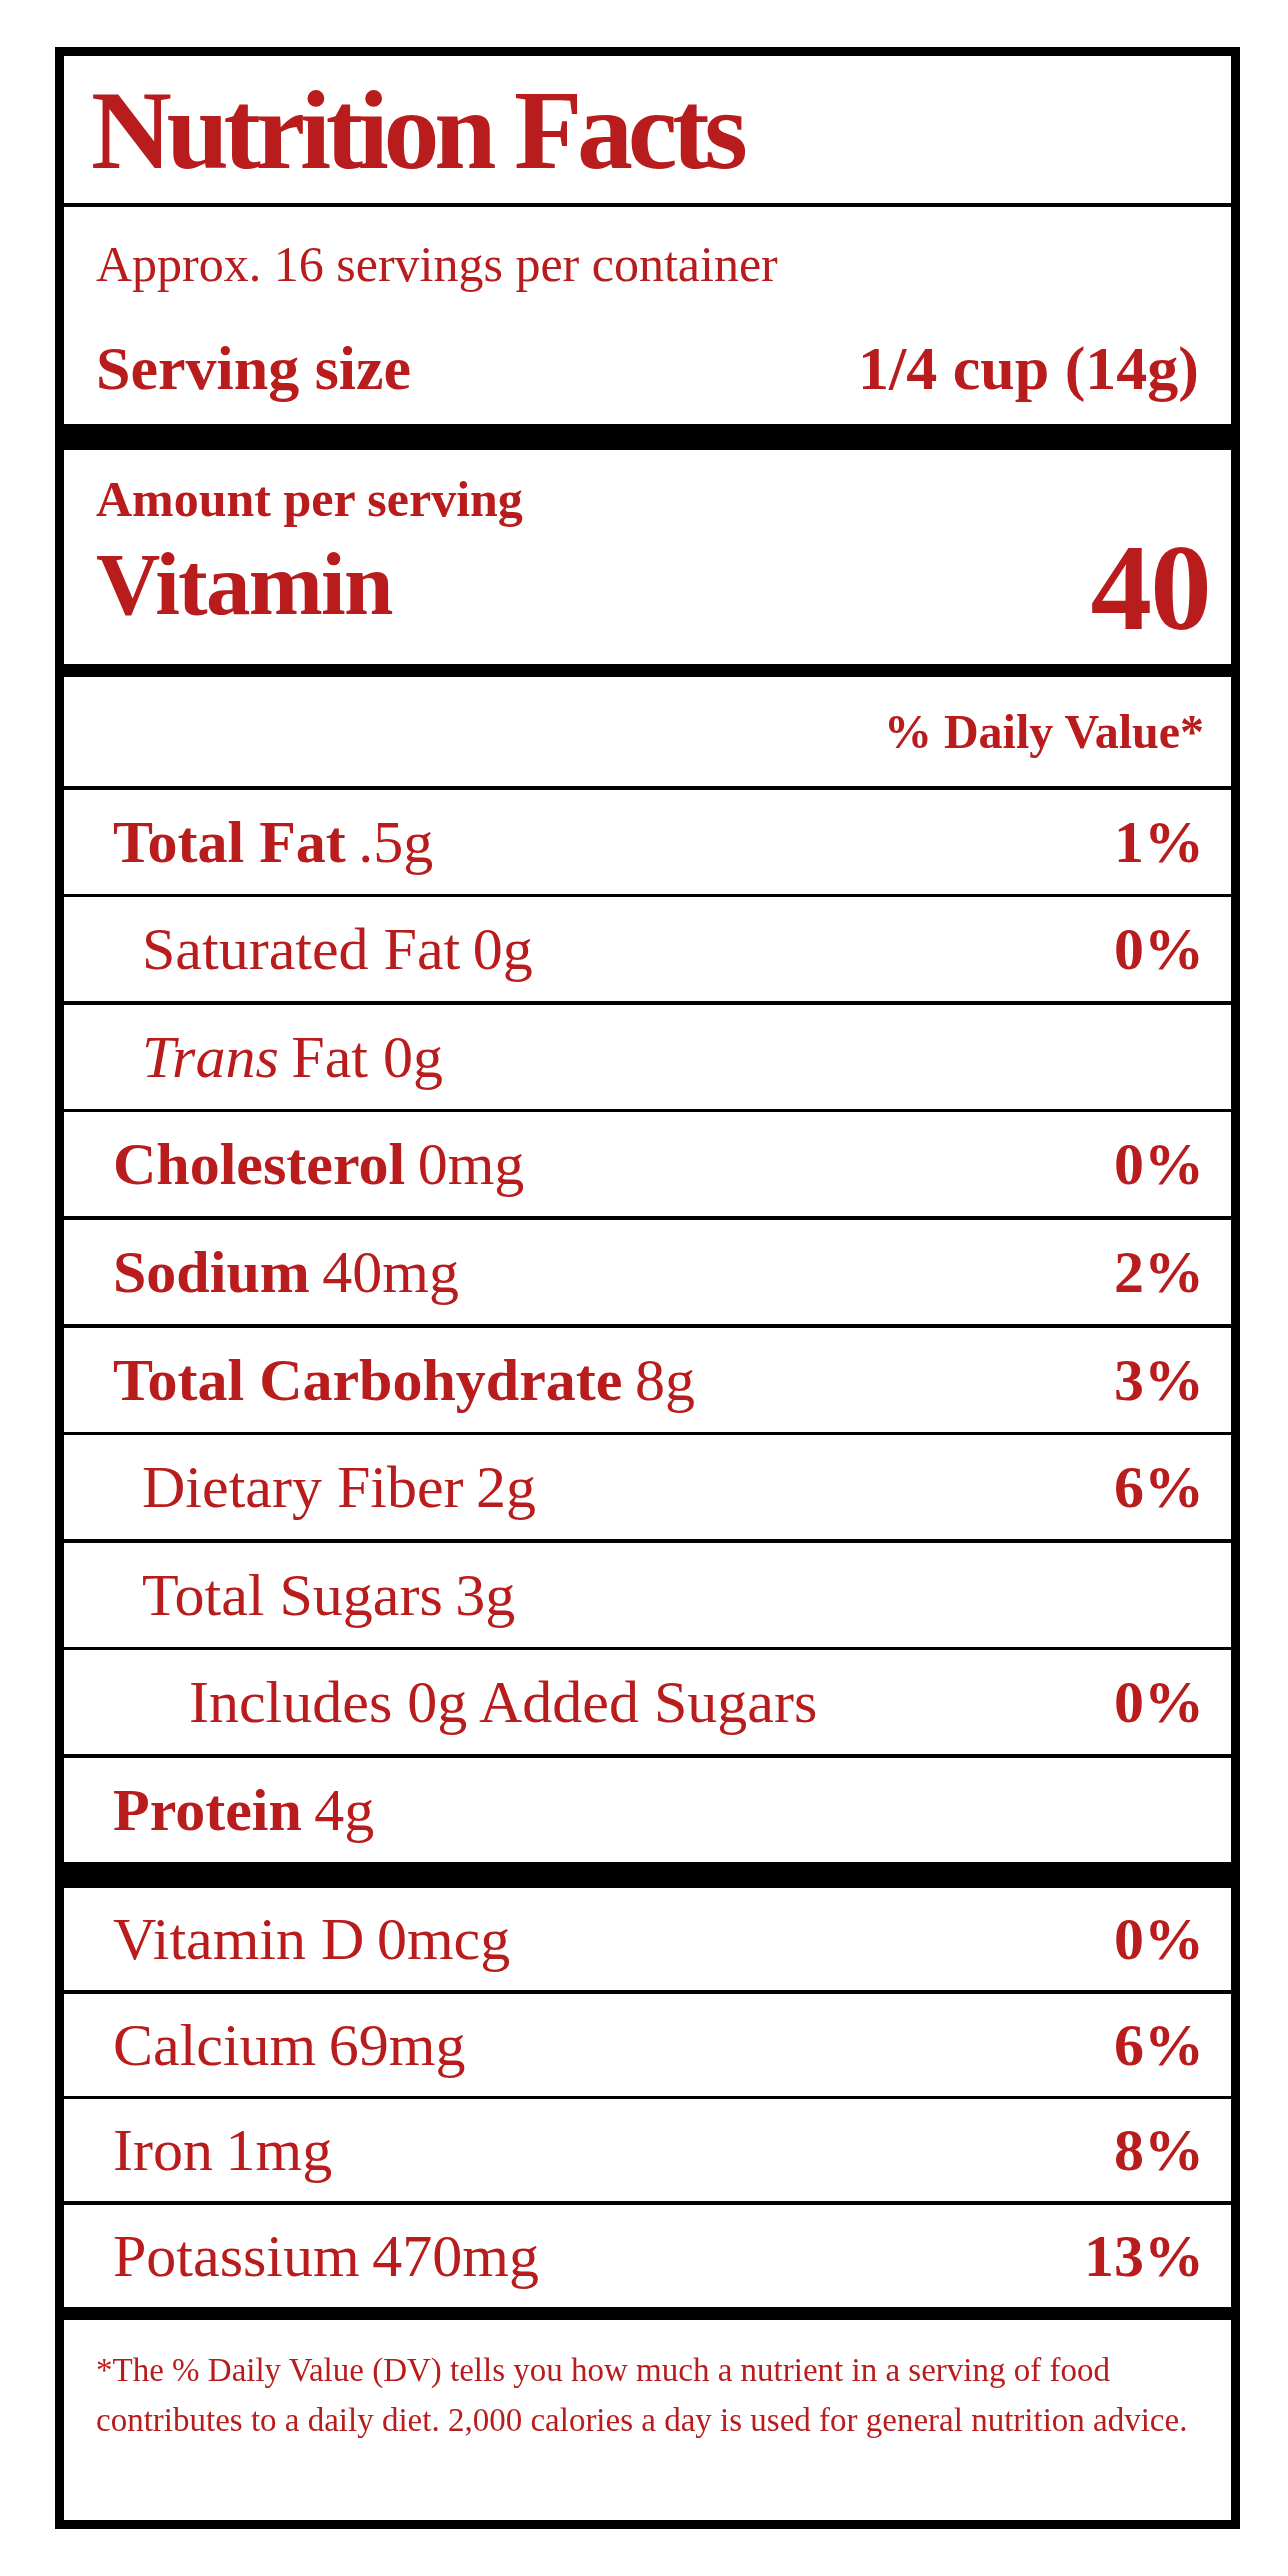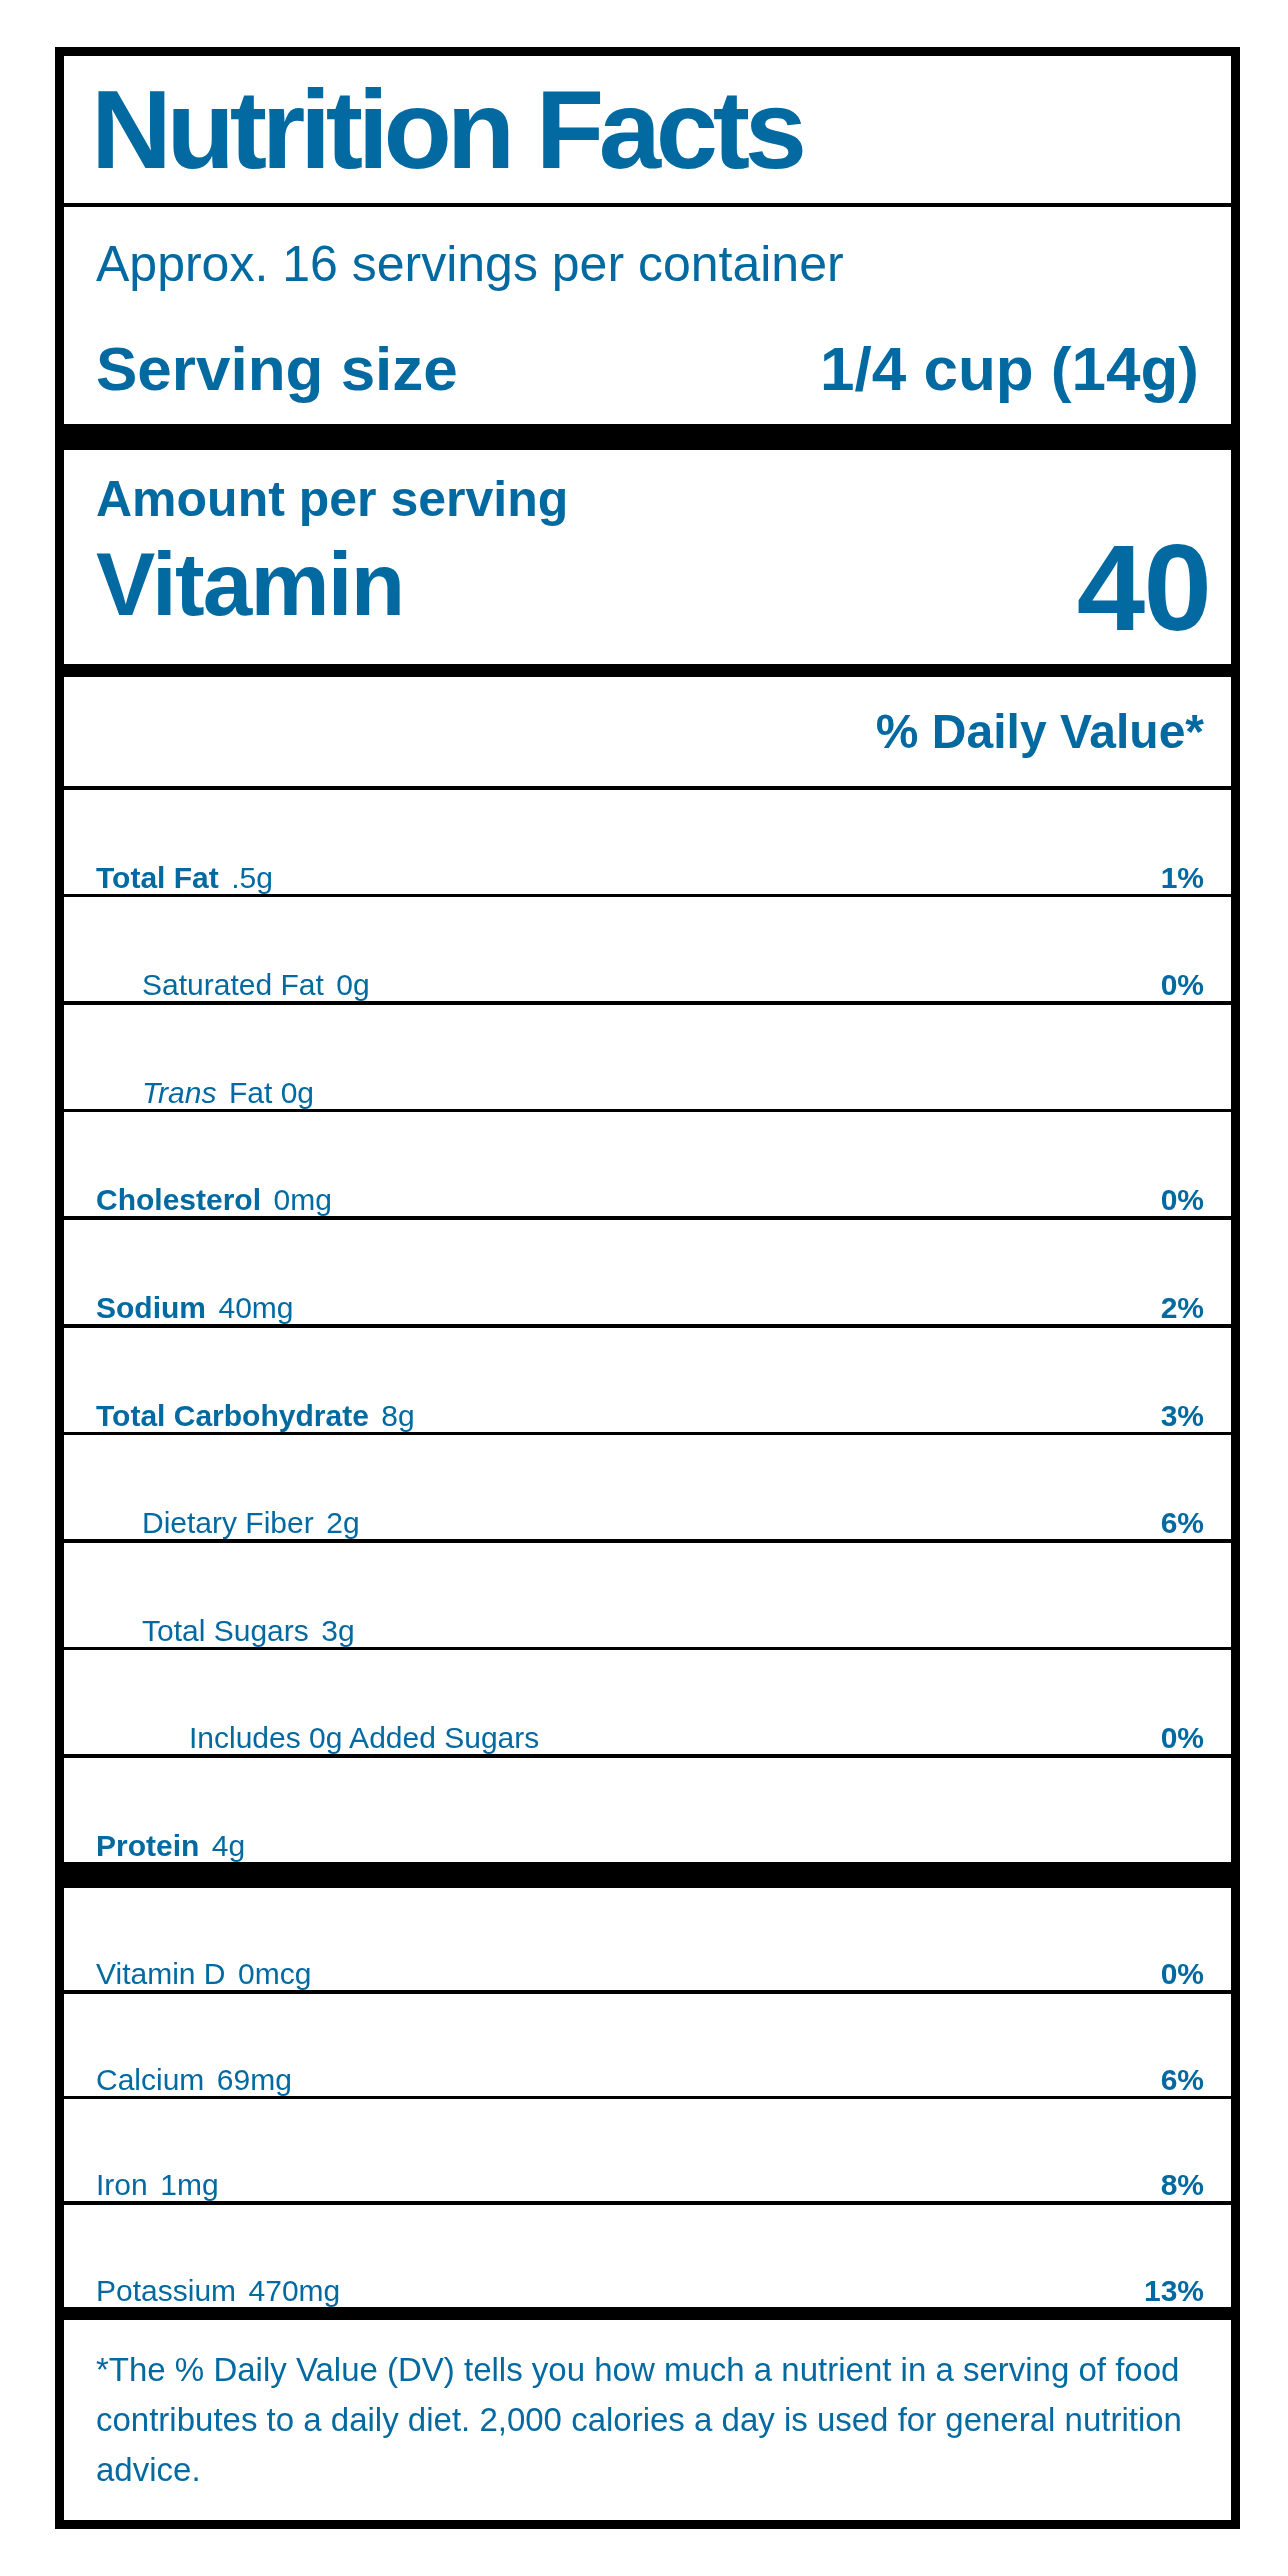--- a/index.html
+++ b/index.html
@@ -1,22 +1,22 @@
 <!DOCTYPE html>
 <html style="font-size:14.3px"><head>
 <meta charset="utf-8">
 <style>
   html, body { margin: 0; padding: 0; background: #ffffff; }
   .canvas {
     position: relative;
     width: 1272px;
     height: 2576px;
     background: #ffffff;
-    font-family: Liberation Sans, sans-serif;
-    color: #0369a1;
+    font-family: Liberation Serif, serif;
+    color: #b91c1c;
   }
   .nf-label {
     position: absolute;
     left: 55px;
     top: 47px;
     width: 1185px;
     box-sizing: border-box;
     border: 9px solid #000;
     background: #fff;
     display: flex;
@@ -72,23 +72,23 @@
 
   .dv-header-row {
     height: 103px; flex: none;
     display: flex; align-items: center; justify-content: flex-end;
     padding: 3px 27px;
     font-size: 48px; font-weight: bold;
   }
 
   .nrow {
     height: 104px; flex: none;
-    display: flex; align-items: flex-end;
-    padding: 0 27px 0 32px;
-    font-size: 30px; line-height: 1.1;
+    display: flex; align-items: center;
+    padding: 0 27px 0 49px;
+    font-size: 60px; line-height: 1.1;
   }
   .nrow.vit { height: 102px; }
   .nrow .nname { white-space: nowrap; }
   .nrow .nname.b { font-weight: bold; }
   .nrow .nname.i { font-style: italic; }
   .nrow .namount { margin-left: 12.5px; white-space: nowrap; }
   .nrow .ndv { margin-left: auto; font-weight: bold; }
   .nrow.ind1 { padding-left: 78px; }
   .nrow.ind2 { padding-left: 125px; }
 

